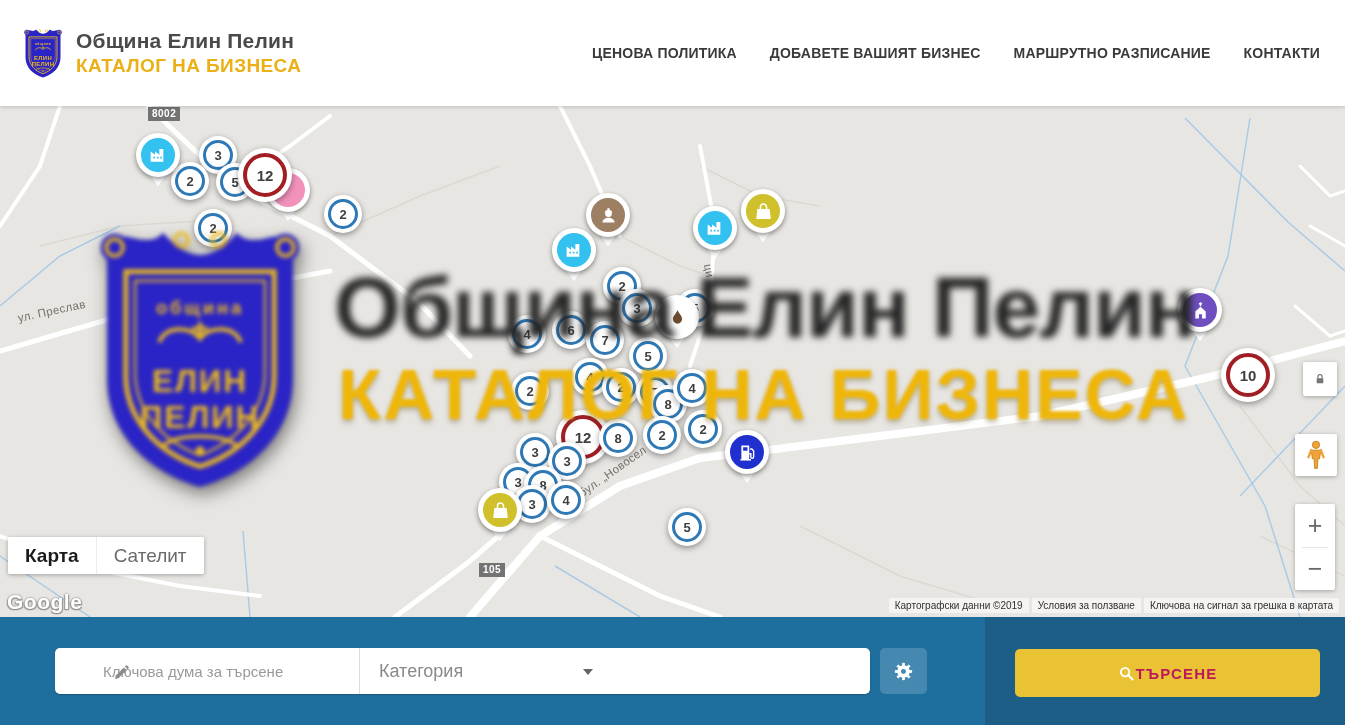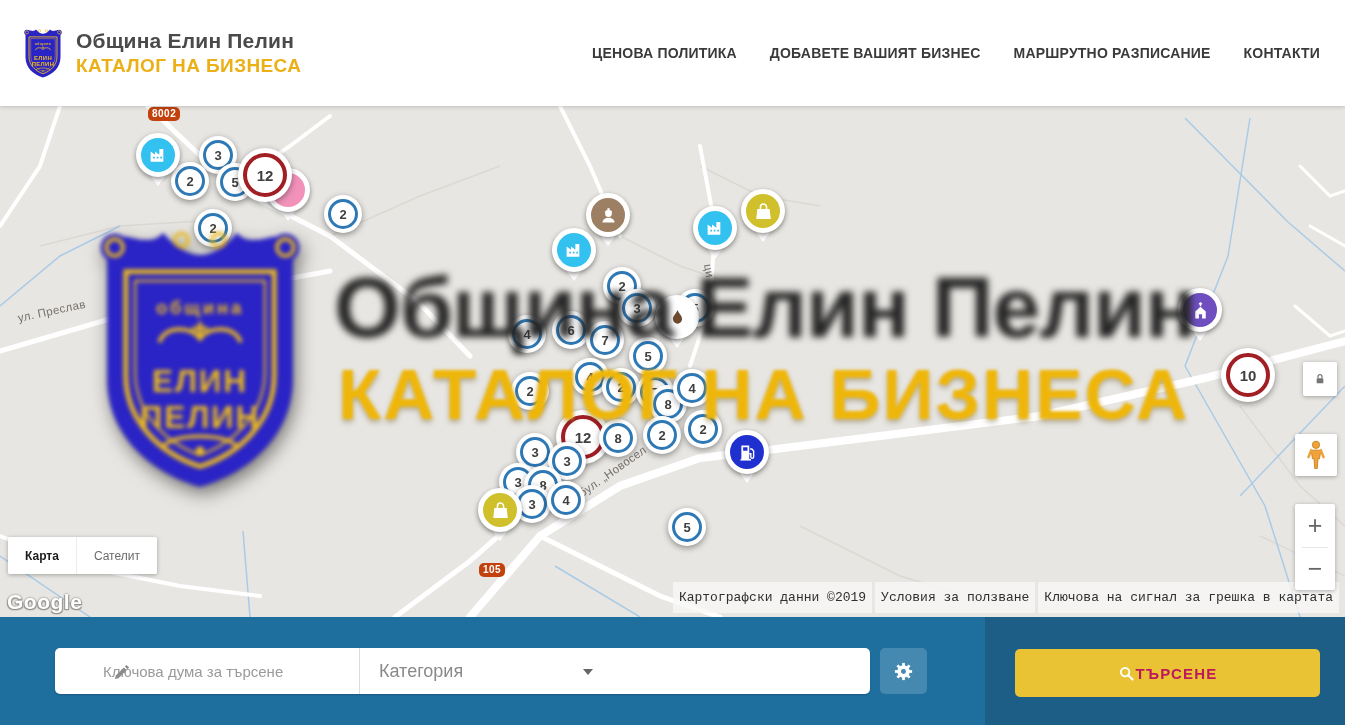--- a/index.html
+++ b/index.html
@@ -13,22 +13,22 @@
   .brand-text { margin-left:12px; }
   .brand-title { font-size:21px; font-weight:700; color:#4a4a4a; letter-spacing:.2px; }
   .brand-subtitle { font-size:19px; font-weight:700; color:#eab016; letter-spacing:.4px; margin-top:2px; }
   .nav { margin-left:auto; margin-right:25px; display:flex; gap:33px; }
   .nav-item { font-size:14px; font-weight:700; color:#3a3a3a; letter-spacing:.2px; cursor:pointer; white-space:nowrap; }
 
   
   .map { position:relative; height:511px; background:#e8e6e2; overflow:hidden; }
   .roads { position:absolute; inset:0; z-index:0; }
 
-  .road-shield { position:absolute; background:#c2410c; color:#fff; font-size:10px; font-weight:700;
-                 padding:1px 4px 2px; border-radius:5px; letter-spacing:.5px; z-index:1; min-width:14px; min-height:13px; text-align:center;}
+  .road-shield { position:absolute; background:#737373; color:#fff; font-size:10px; font-weight:700;
+                 padding:1px 4px 2px; border-radius:0; letter-spacing:.5px; z-index:1; min-width:14px; min-height:13px; text-align:center;}
   .street-label { position:absolute; color:#75716c; font-size:11.5px; letter-spacing:.4px; z-index:1; white-space:nowrap; }
 
   
   .marker-layer { position:absolute; inset:0; z-index:2; }
   .cluster { position:absolute; width:38px; height:38px; border-radius:50%; background:#fff;
              box-shadow:0 2px 6px rgba(0,0,0,.4); display:flex; align-items:center; justify-content:center;
              font-size:13px; font-weight:700; color:#3f3f3f; transform:translate(-50%,-50%); z-index:2; cursor:pointer; }
   .cluster::before { content:""; position:absolute; inset:4px; border:3px solid var(--ring,#2d78b5); border-radius:50%; }
   .cluster.big { width:54px; height:54px; font-size:15px; }
   .cluster.big::before { inset:5px; border-width:4px; }
@@ -45,27 +45,27 @@
                filter:blur(2.2px) drop-shadow(3px 7px 9px rgba(0,0,0,.5)); }
   .wm-title { position:absolute; left:334px; top:152px; font-size:86px; font-weight:700; color:#262626;
               filter:blur(3.6px); letter-spacing:-1px; white-space:nowrap; }
   .wm-subtitle { position:absolute; left:338px; top:248px; font-size:71px; font-weight:700; color:#efb60a;
                  filter:blur(1.6px); letter-spacing:2px; white-space:nowrap; text-shadow:0 3px 5px rgba(70,55,0,.35); }
 
   
   .maptype { position:absolute; left:8px; top:431px; display:flex; z-index:6;
              box-shadow:0 1px 4px rgba(0,0,0,.3); border-radius:2px; overflow:hidden; }
   .maptype-btn { background:#fff; height:37px; display:flex; align-items:center; justify-content:center;
-                 font-size:12px; padding:0 17px; cursor:pointer; }
+                 font-size:19px; padding:0 17px; cursor:pointer; }
   .maptype-btn.active { font-weight:700; color:#1b1b1b; }
   .maptype-btn.inactive { color:#6b6b6b; border-left:1px solid #ececec; }
   .google-logo { position:absolute; left:7px; bottom:3px; z-index:6; font-size:21px; font-weight:700; color:#fff;
                  letter-spacing:.5px; text-shadow:0 0 2px #9c9a97,0 0 2px #9c9a97,1px 1px 1px #8f8d8a,-1px 1px 1px #8f8d8a; cursor:pointer;}
   .attribution { position:absolute; right:6px; bottom:4px; z-index:6; display:flex; gap:3px; }
-  .attr-item { background:rgba(248,248,246,.8); color:#2f2f2f; font-size:13px; padding:8px 6px; white-space:nowrap;font-family:Liberation Mono, monospace; }
+  .attr-item { background:rgba(248,248,246,.8); color:#2f2f2f; font-size:10px; padding:2px 6px; white-space:nowrap; }
   .attr-item.link { cursor:pointer; }
 
   .ctl { position:absolute; background:#fff; box-shadow:0 1px 4px rgba(0,0,0,.3); border-radius:2px; z-index:6; }
   .ctl-lock { left:1303px; top:256px; width:34px; height:34px; display:flex; align-items:center; justify-content:center; cursor:pointer; }
   .ctl-pegman { left:1295px; top:328px; width:42px; height:42px; display:flex; align-items:center; justify-content:center; cursor:pointer; }
   .ctl-zoom { left:1295px; top:398px; width:40px; height:86px; display:flex; flex-direction:column; }
   .zoom-btn { flex:1; display:flex; align-items:center; justify-content:center; font-size:25px; color:#666;
               cursor:pointer; font-weight:400; }
   .zoom-divider { height:1px; background:#e6e6e6; margin:0 7px; }
 

